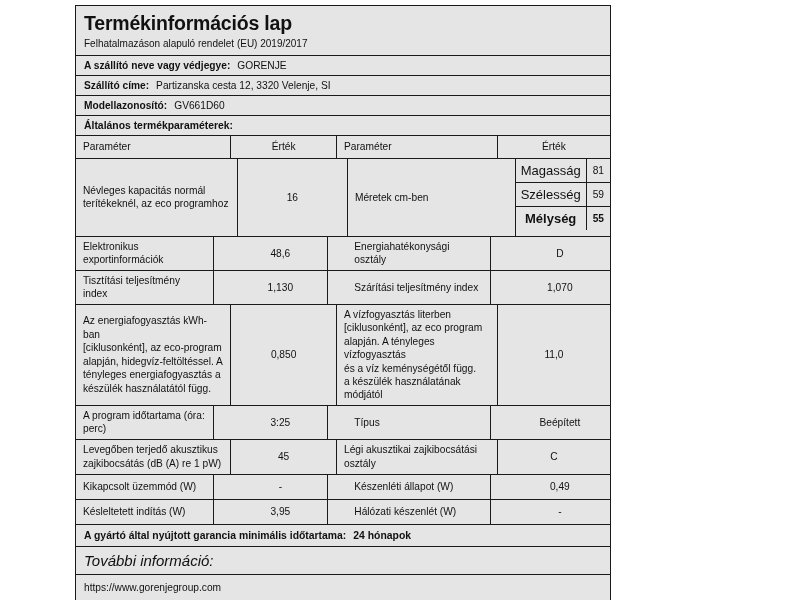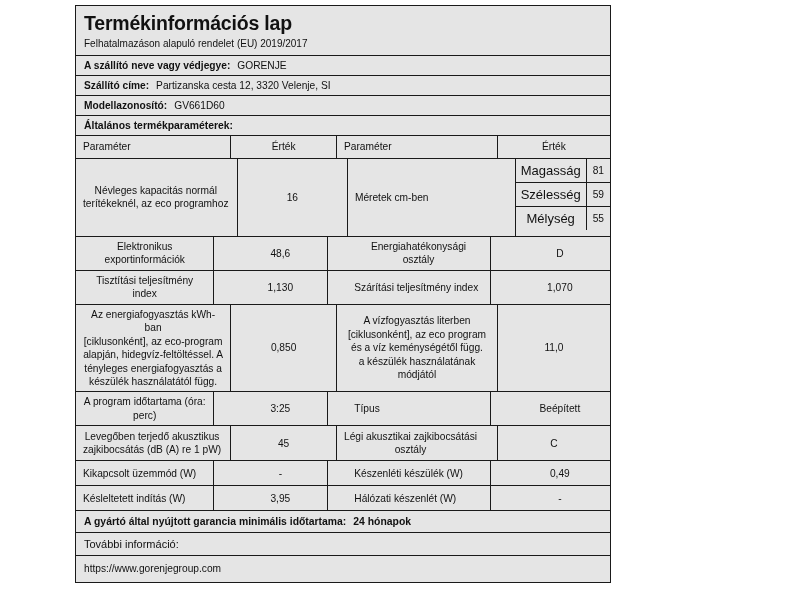--- a/index.html
+++ b/index.html
@@ -29,21 +29,20 @@
     border-bottom: 1.2px solid #1a1a1a;
     box-sizing: border-box;
   }
   .cell {
     box-sizing: border-box;
     padding: 3px 7px;
     font-size: 10.2px;
     line-height: 1.32;
     display: flex;
     align-items: center;
-    text-align: center;
   }
   .cell.center { justify-content: center; text-align: center; }
   .vline { border-right: 1.2px solid #1a1a1a; }
 
   
   .title-row { border-bottom: 1.2px solid #1a1a1a; padding: 6px 8px 2px 8px; }
   .doc-title {
     font-size: 19.5px;
     font-weight: bold;
     letter-spacing: -0.2px;
@@ -65,38 +64,38 @@
   .c-param  { width: 188px; }
   .c-val    { width: 127px; }
   .c-param2 { width: 195px; }
   .c-val2   { width: 135px; flex: 1 1 auto; }
 
   .hdr .cell { font-size: 10.2px; padding-top: 4px; padding-bottom: 4px; }
 
   
   .dim-stack { display: flex; flex-direction: column; flex: 1 1 auto; }
   .dim-row { display: flex; border-bottom: 1.2px solid #1a1a1a; }
-  .dim-row:last-child { border-bottom: none; }
+  .dim-row:last-child { border-bottom: none; font-weight: bold; }
   .dim-label { width: 71px; box-sizing: border-box; padding: 4px 6px; font-size: 13px;
                text-align: center; justify-content: center; display: flex; align-items: center;
                border-right: 1.2px solid #1a1a1a; }
   .dim-value { flex: 1 1 auto; box-sizing: border-box; padding: 4px 6px; font-size: 10.2px;
                text-align: center; justify-content: center; display: flex; align-items: center; }
   .r-cap { min-height: 78px; }
   .r-energy { min-height: 79px; }
   .r-noise { min-height: 35px; }
   .r-std { min-height: 25px; gap: 19px; }
 
   .multiline { align-items: center; }
   .multiline span { display: block; }
 
   .foot-row { padding: 5px 8px; min-height: 21px; }
   .foot-bold { font-weight: bold; font-size: 10.4px; text-align: right; }
   .foot-val { font-size: 10.4px; margin-left: 7px; font-weight: bold;}
-  .foot-plain { font-size: 11px; }
+  .foot-plain { font-size: 15px; font-style: italic; }
   .url-row { padding: 7px 8px 8px 8px; min-height: 26px; }
   .url-text { font-size: 10.2px; }
 </style>
 </head>
 <body>
 
 <div id="sheet">
 
   <div class="title-row">
     <div class="doc-title">Termékinformációs lap</div>
@@ -176,20 +175,21 @@
         <span>alapján, hidegvíz-feltöltéssel. A</span>
         <span>tényleges energiafogyasztás a</span>
         <span>készülék használatától függ.</span>
       </div>
     </div>
     <div class="cell c-val center vline">0,850</div>
     <div class="cell c-param2 vline multiline">
       <div>
         <span>A vízfogyasztás literben</span>
         <span>[ciklusonként], az eco program</span>
+        <span>alapján. A tényleges vízfogyasztás</span>
         <span>és a víz keménységétől függ.</span>
         <span>a készülék használatának módjától</span>
       </div>
     </div>
     <div class="cell c-val2 center">11,0</div>
   </div>
 
   <div class="row r-std">
     <div class="cell c-param vline">A program időtartama (óra: perc)</div>
     <div class="cell c-val center vline">3:25</div>
@@ -210,21 +210,21 @@
         <span>Légi akusztikai zajkibocsátási</span>
         <span>osztály</span>
       </div>
     </div>
     <div class="cell c-val2 center">C</div>
   </div>
 
   <div class="row r-std">
     <div class="cell c-param vline">Kikapcsolt üzemmód (W)</div>
     <div class="cell c-val center vline">-</div>
-    <div class="cell c-param2 vline">Készenléti készülék (W)</div>
+    <div class="cell c-param2 vline">Készenléti állapot (W)</div>
     <div class="cell c-val2 center">0,49</div>
   </div>
 
   <div class="row r-std">
     <div class="cell c-param vline">Késleltetett indítás (W)</div>
     <div class="cell c-val center vline">3,95</div>
     <div class="cell c-param2 vline">Hálózati készenlét (W)</div>
     <div class="cell c-val2 center">-</div>
   </div>
 

